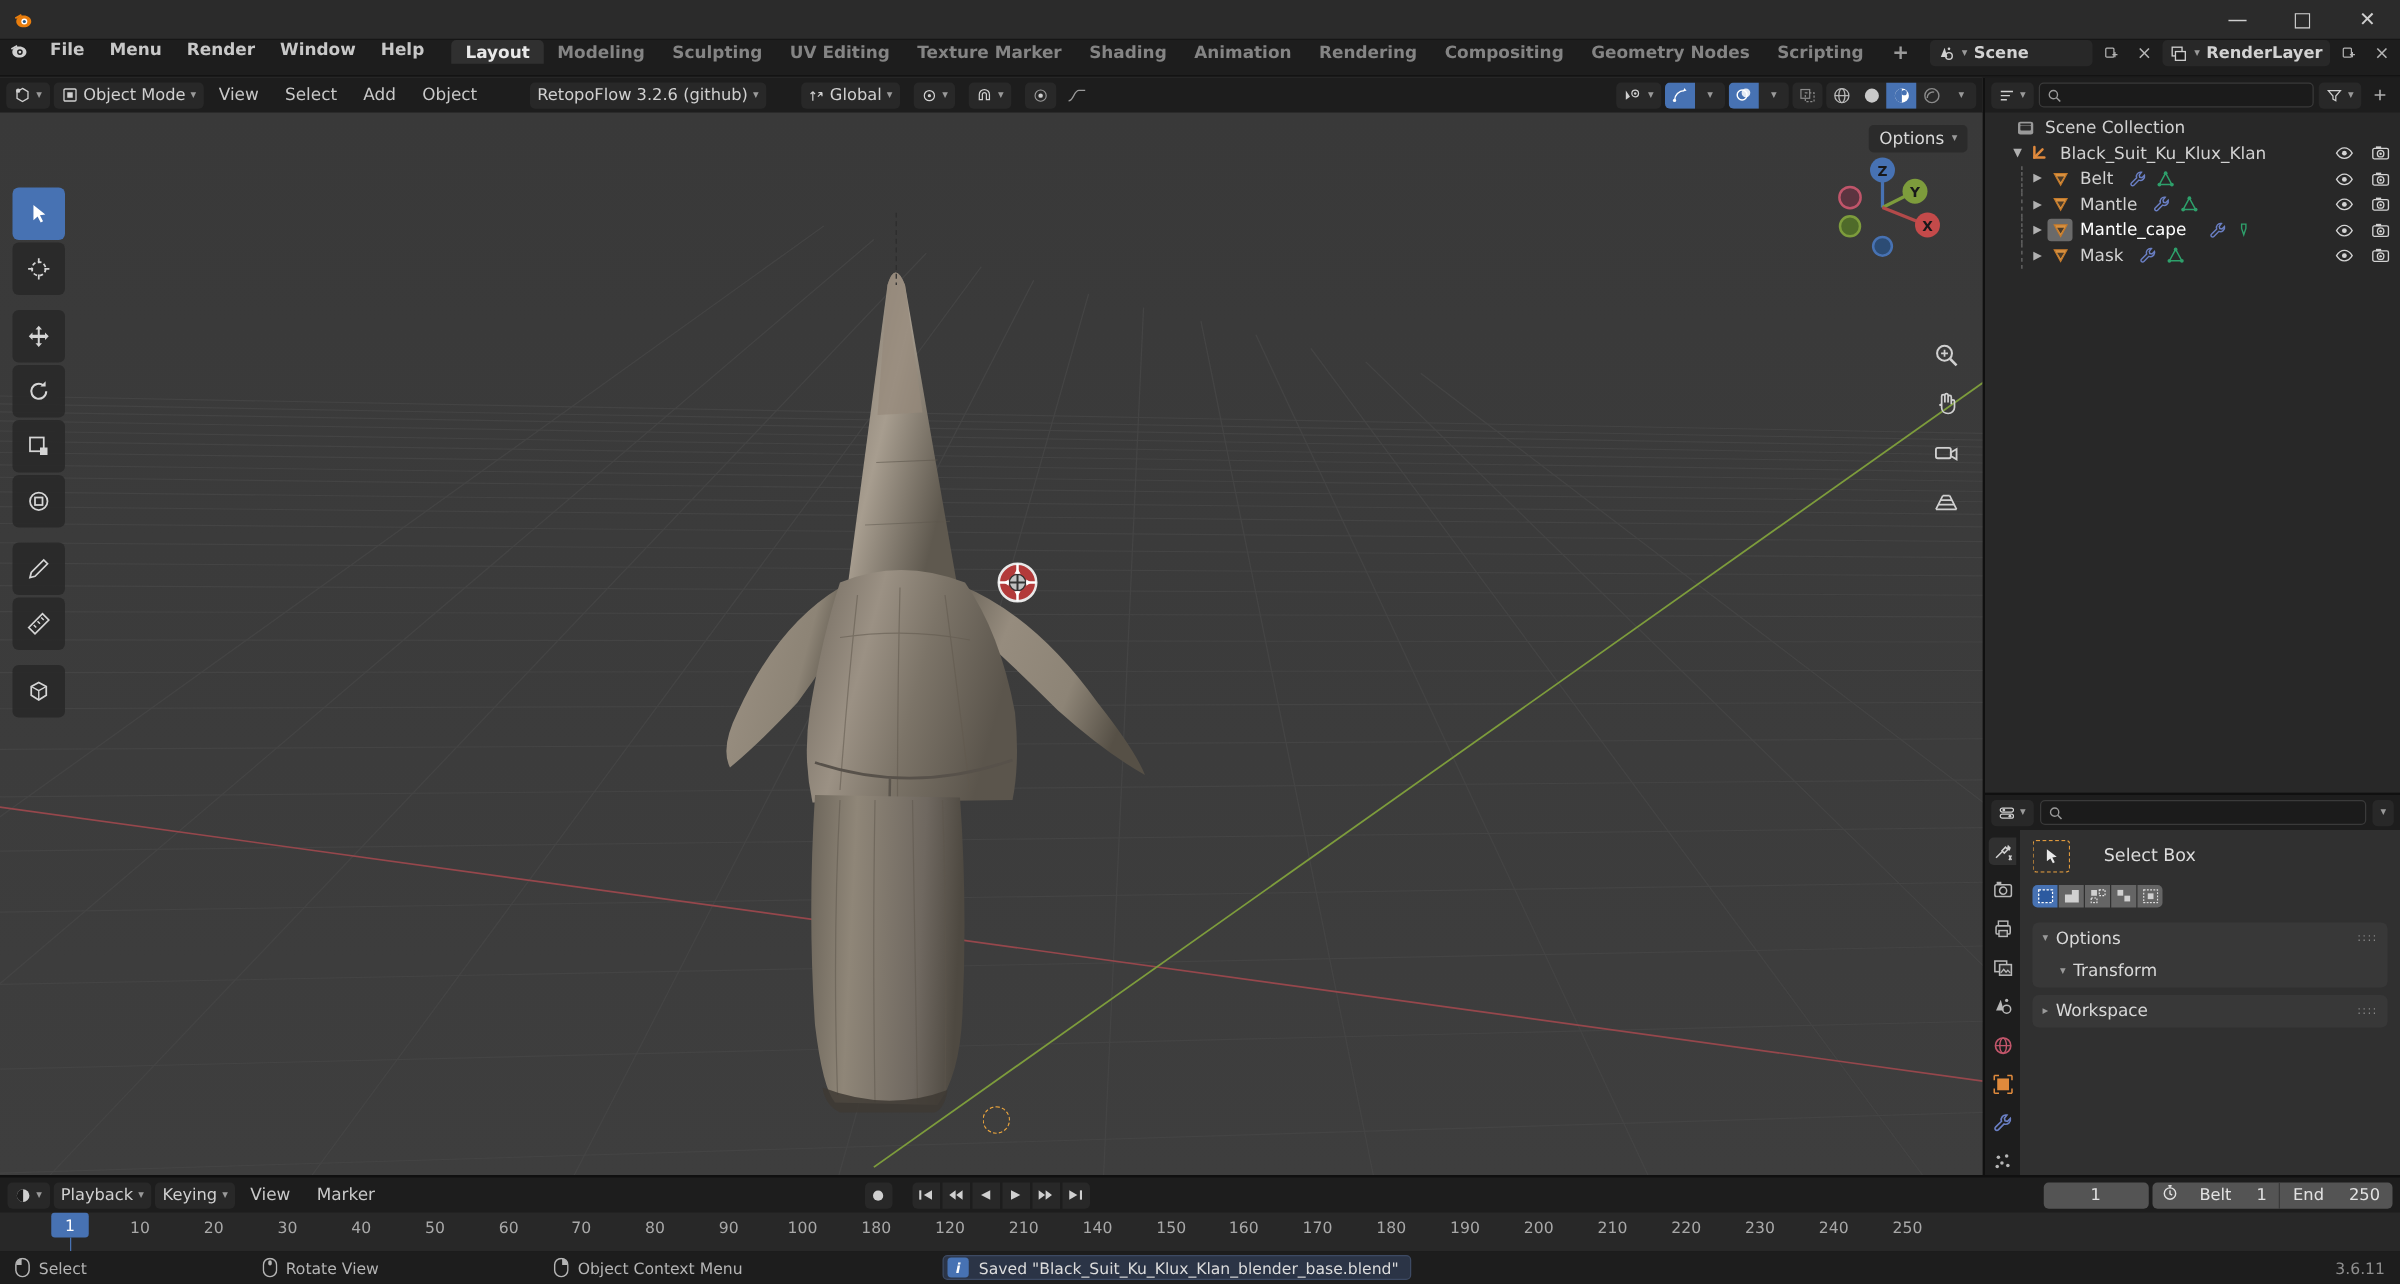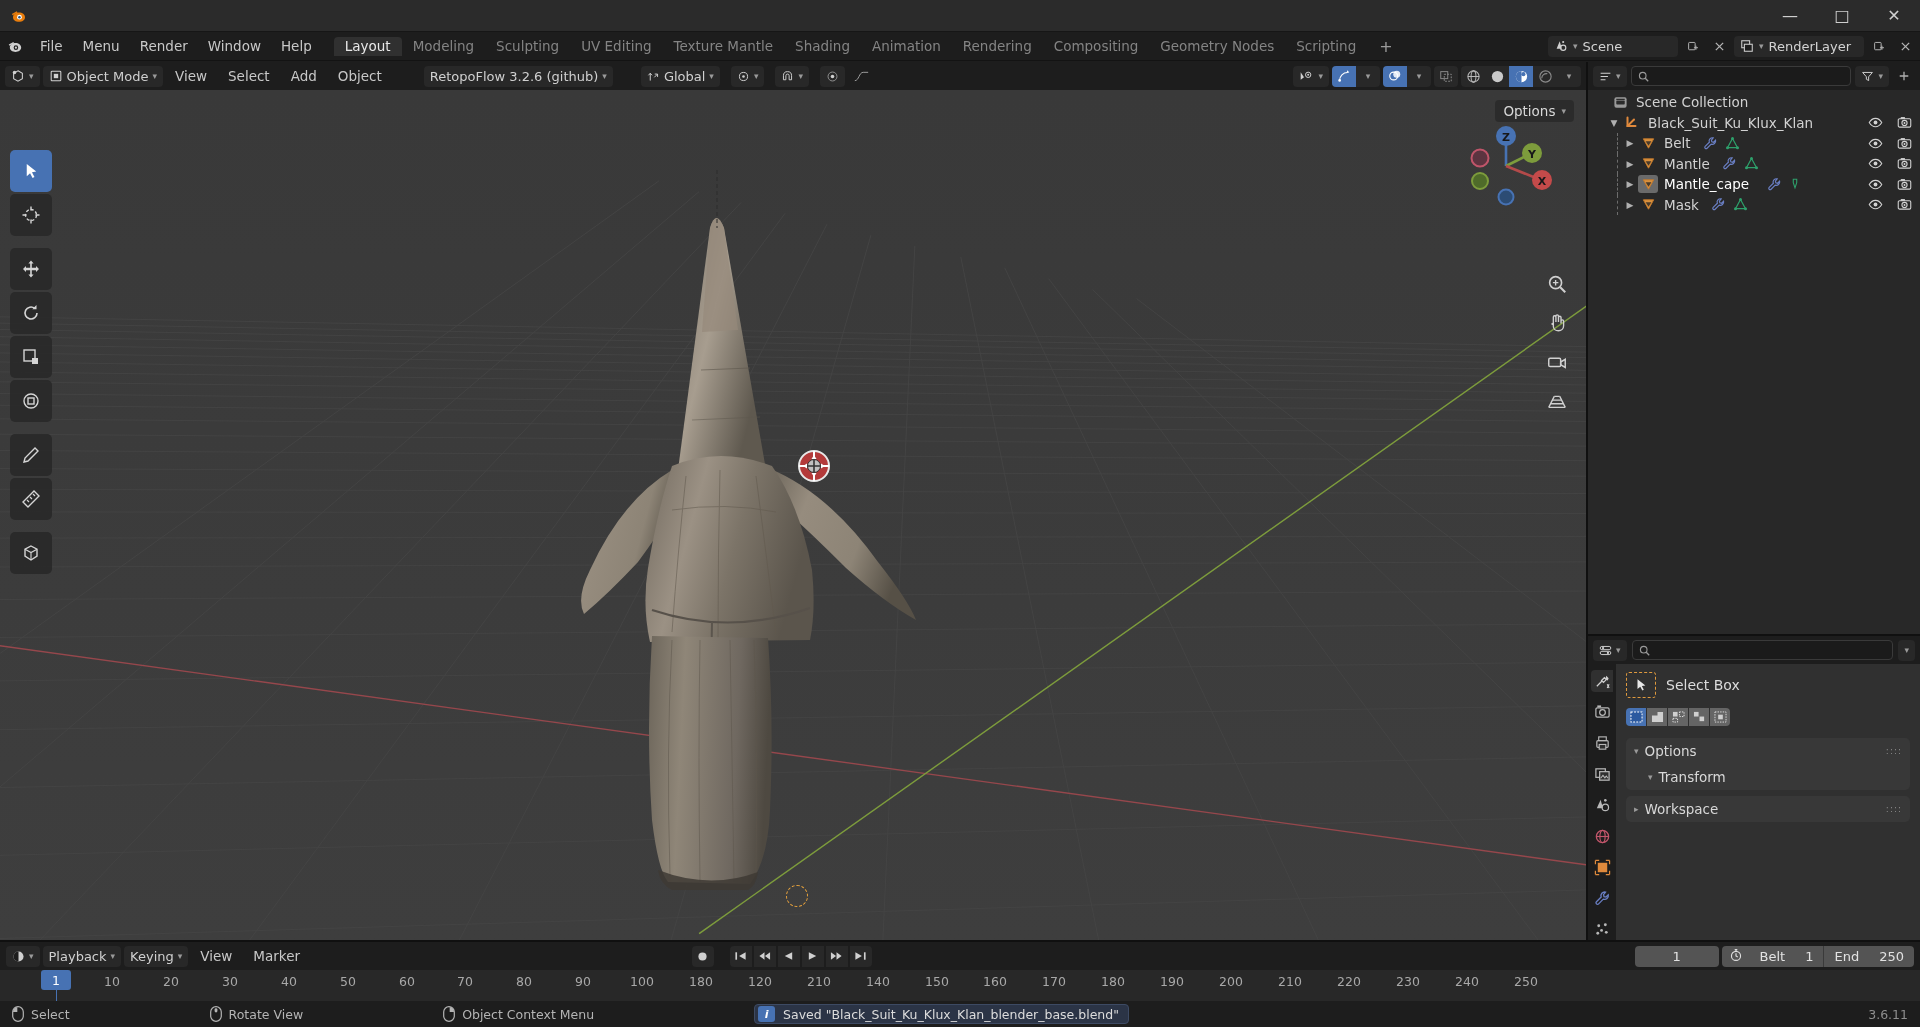--- a/index.html
+++ b/index.html
@@ -26,23 +26,24 @@
   }
   #titlebar .tb-spacer { flex: 1 1 auto; }
   .win-btn {
     width: 52px; height: 32px; display: flex; align-items: center; justify-content: center;
     color: #cfcfcf; font-size: 16px;
   }
 
   
   #topbar {
     height: 29px; background: #1d1d1d;
-    display: flex; align-items: center;
+    display: flex; align-items: flex-start;
     border-bottom: 1px solid #131313;
     position: relative;
+    font-weight: bold;
   }
   .blender-logo { width: 30px; display:flex; align-items:center; justify-content:center; }
   .menu-item {
     display: flex; align-items: center; padding: 0 10px;
     color: #c8c8c8; font-size: 13.5px; white-space: nowrap;
   }
   .ws-tabs { display: flex; align-items: stretch; margin-left: 12px; }
   .ws-tab {
     display: flex; align-items: center; padding: 0 11px;
     color: #848484; font-size: 13.5px; white-space: nowrap;
@@ -177,21 +178,21 @@
     height: 28px; background:#1d1d1d; display:flex; align-items:center; gap:5px; padding:0 5px;
   }
   #props-body { flex:1 1 auto; display:flex; background:#303030; }
   #props-tabs {
     width: 28px; flex: 0 0 28px; background:#1d1d1d;
     display:flex; flex-direction:column; align-items:center; padding-top: 6px; gap: 9px;
   }
   .ptab { width: 22px; height: 22px; display:flex; align-items:center; justify-content:center; }
   .ptab.active { background:#303030; border-radius:4px 0 0 4px; }
   #props-content { flex:1 1 auto; padding: 8px 10px 0 10px; overflow:hidden; }
-  .tool-head { display:flex; align-items:center; gap: 10px; margin-bottom: 10px; }
+  .tool-head { display:flex; align-items:center; gap: 27px; margin-bottom: 10px; }
   .tool-thumb {
     width: 30px; height: 26px; border: 1.6px dashed #e09a3e; border-radius:3px;
     display:flex; align-items:center; justify-content:center;
   }
   .tool-name { color:#dcdcdc; font-size: 14px; }
   .mode-seg { display:flex; gap:1px; margin-bottom: 12px; }
   .mode-seg > div {
     width: 20px; height: 18px; background:#656565; display:flex; align-items:center; justify-content:center;
   }
   .mode-seg > div:first-child { background:#4772b3; border-radius:4px 0 0 4px; }
@@ -300,21 +301,21 @@
   <div class="menu-item">Menu</div>
   <div class="menu-item">Render</div>
   <div class="menu-item">Window</div>
   <div class="menu-item">Help</div>
 
   <div class="ws-tabs">
     <div class="ws-tab active">Layout</div>
     <div class="ws-tab">Modeling</div>
     <div class="ws-tab">Sculpting</div>
     <div class="ws-tab">UV Editing</div>
-    <div class="ws-tab">Texture Mantle</div>
+    <div class="ws-tab">Texture Marker</div>
     <div class="ws-tab">Shading</div>
     <div class="ws-tab">Animation</div>
     <div class="ws-tab">Rendering</div>
     <div class="ws-tab">Compositing</div>
     <div class="ws-tab">Geometry Nodes</div>
     <div class="ws-tab">Scripting</div>
     <div class="ws-add">+</div>
   </div>
 
   <div class="topbar-right">

